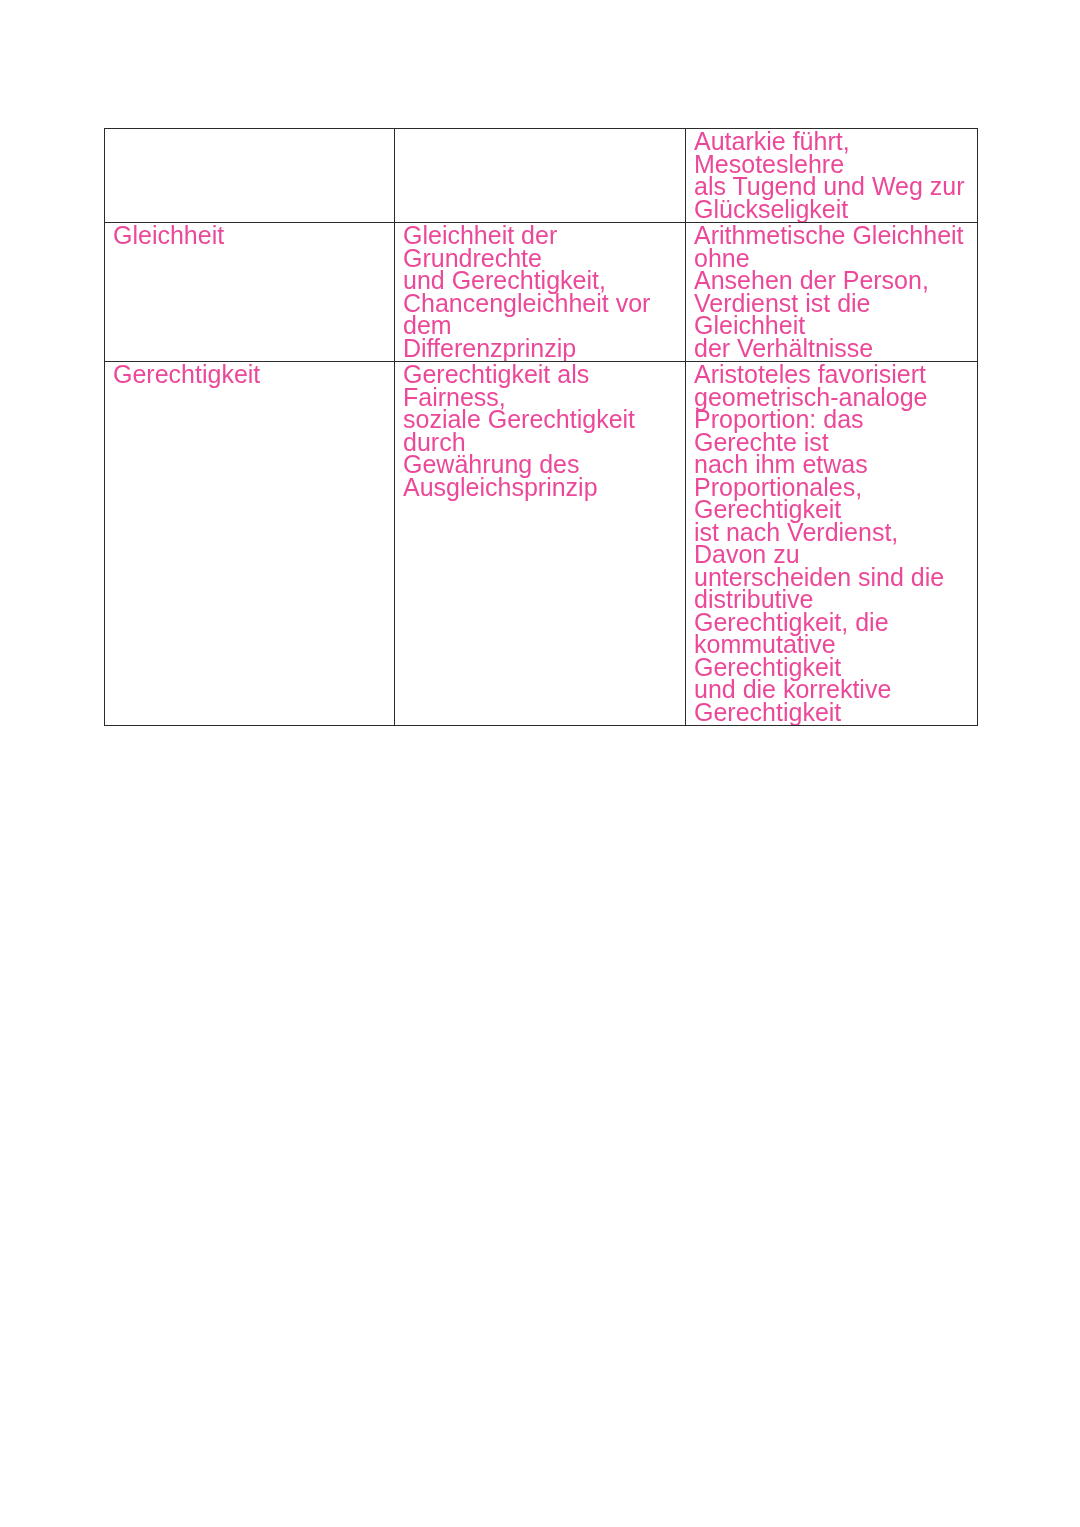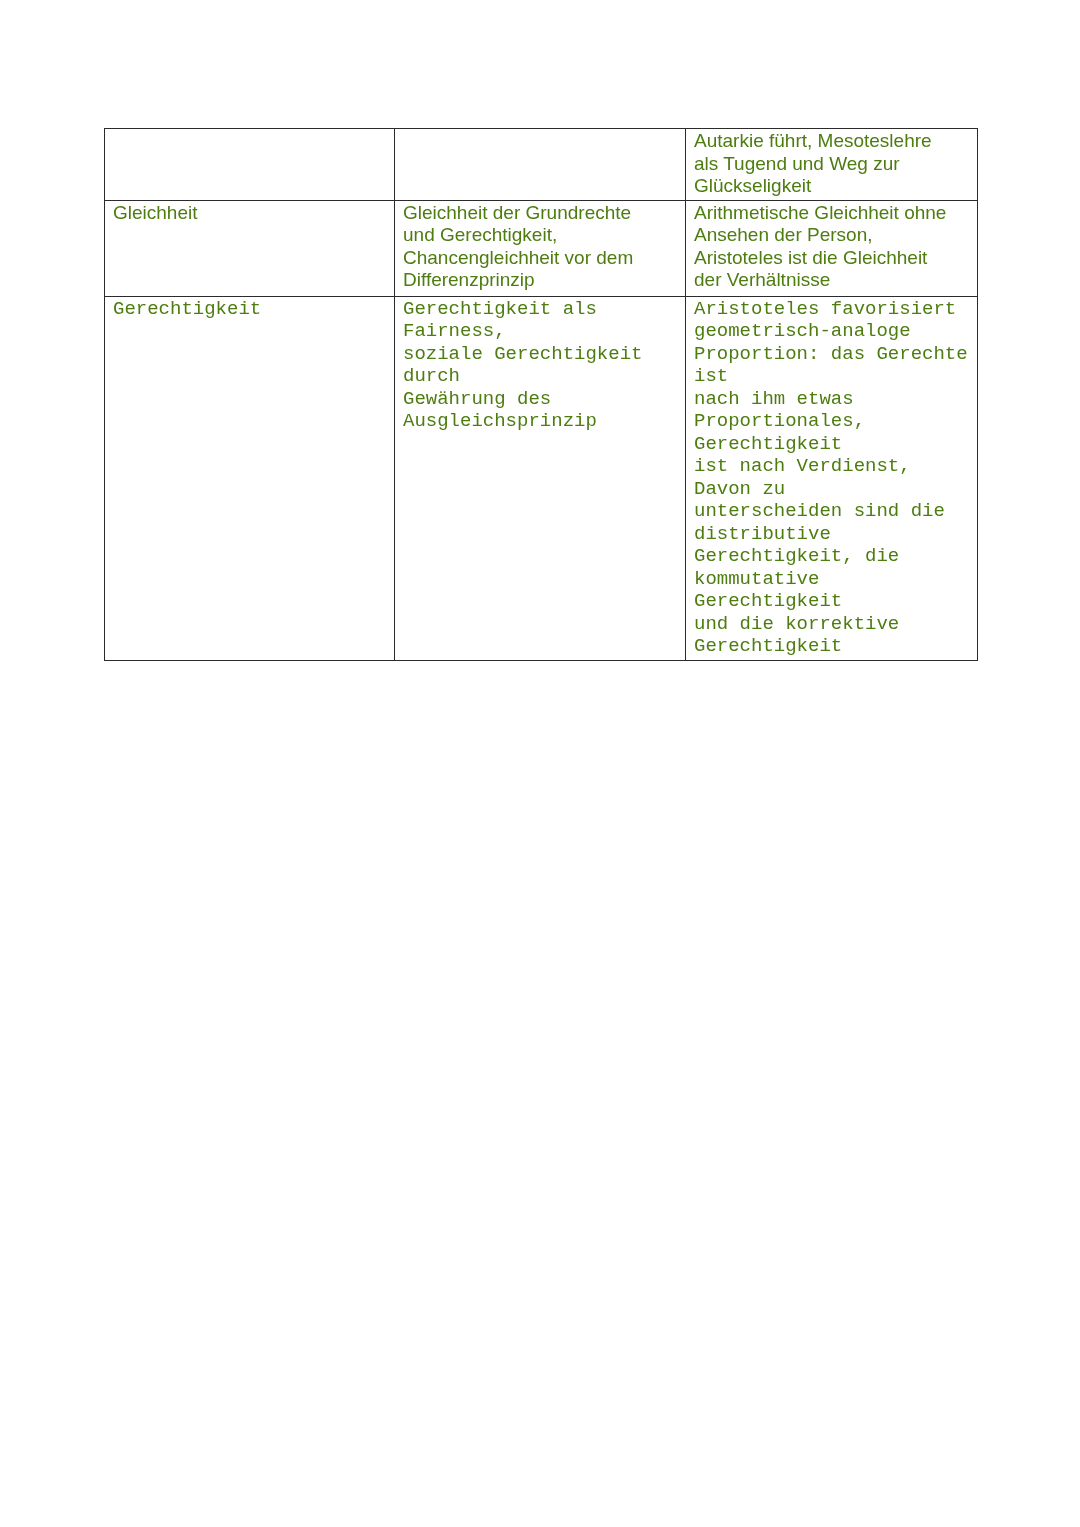--- a/index.html
+++ b/index.html
@@ -17,29 +17,29 @@
     left: 104px;
     top: 128px;
     width: 873px;
     border-collapse: collapse;
     table-layout: fixed;
   }
   .doc-table td {
     border: 1.5px solid #2b2b2b;
     vertical-align: top;
     padding: 1px 8px 2px 8px;
-    font-size: 19px;
+    font-size: 25px;
     line-height: 22.5px;
-    color: #4d7c0f;
+    color: #ec4899;
     white-space: pre-line;
     overflow: hidden;
   }
   .row-cont td  { height: 68px; }
   .row-mid td   { height: 96px; }
-  .row-last td  { height: 251px; font-family: Liberation Mono, monospace; }
+  .row-last td  { height: 251px; }
   col.c1 { width: 290px; }
   col.c2 { width: 291px; }
   col.c3 { width: 292px; }
 </style>
 </head>
 <body>
 
 <div class="page">
   <table class="doc-table">
     <colgroup>
@@ -56,21 +56,21 @@
 Glückseligkeit</td>
       </tr>
       <tr class="row-mid">
         <td>Gleichheit</td>
         <td>Gleichheit der Grundrechte
 und Gerechtigkeit,
 Chancengleichheit vor dem
 Differenzprinzip</td>
         <td>Arithmetische Gleichheit ohne
 Ansehen der Person,
-Aristoteles ist die Gleichheit
+Verdienst ist die Gleichheit
 der Verhältnisse</td>
       </tr>
       <tr class="row-last">
         <td>Gerechtigkeit</td>
         <td>Gerechtigkeit als Fairness,
 soziale Gerechtigkeit durch
 Gewährung des
 Ausgleichsprinzip</td>
         <td>Aristoteles favorisiert
 geometrisch-analoge

